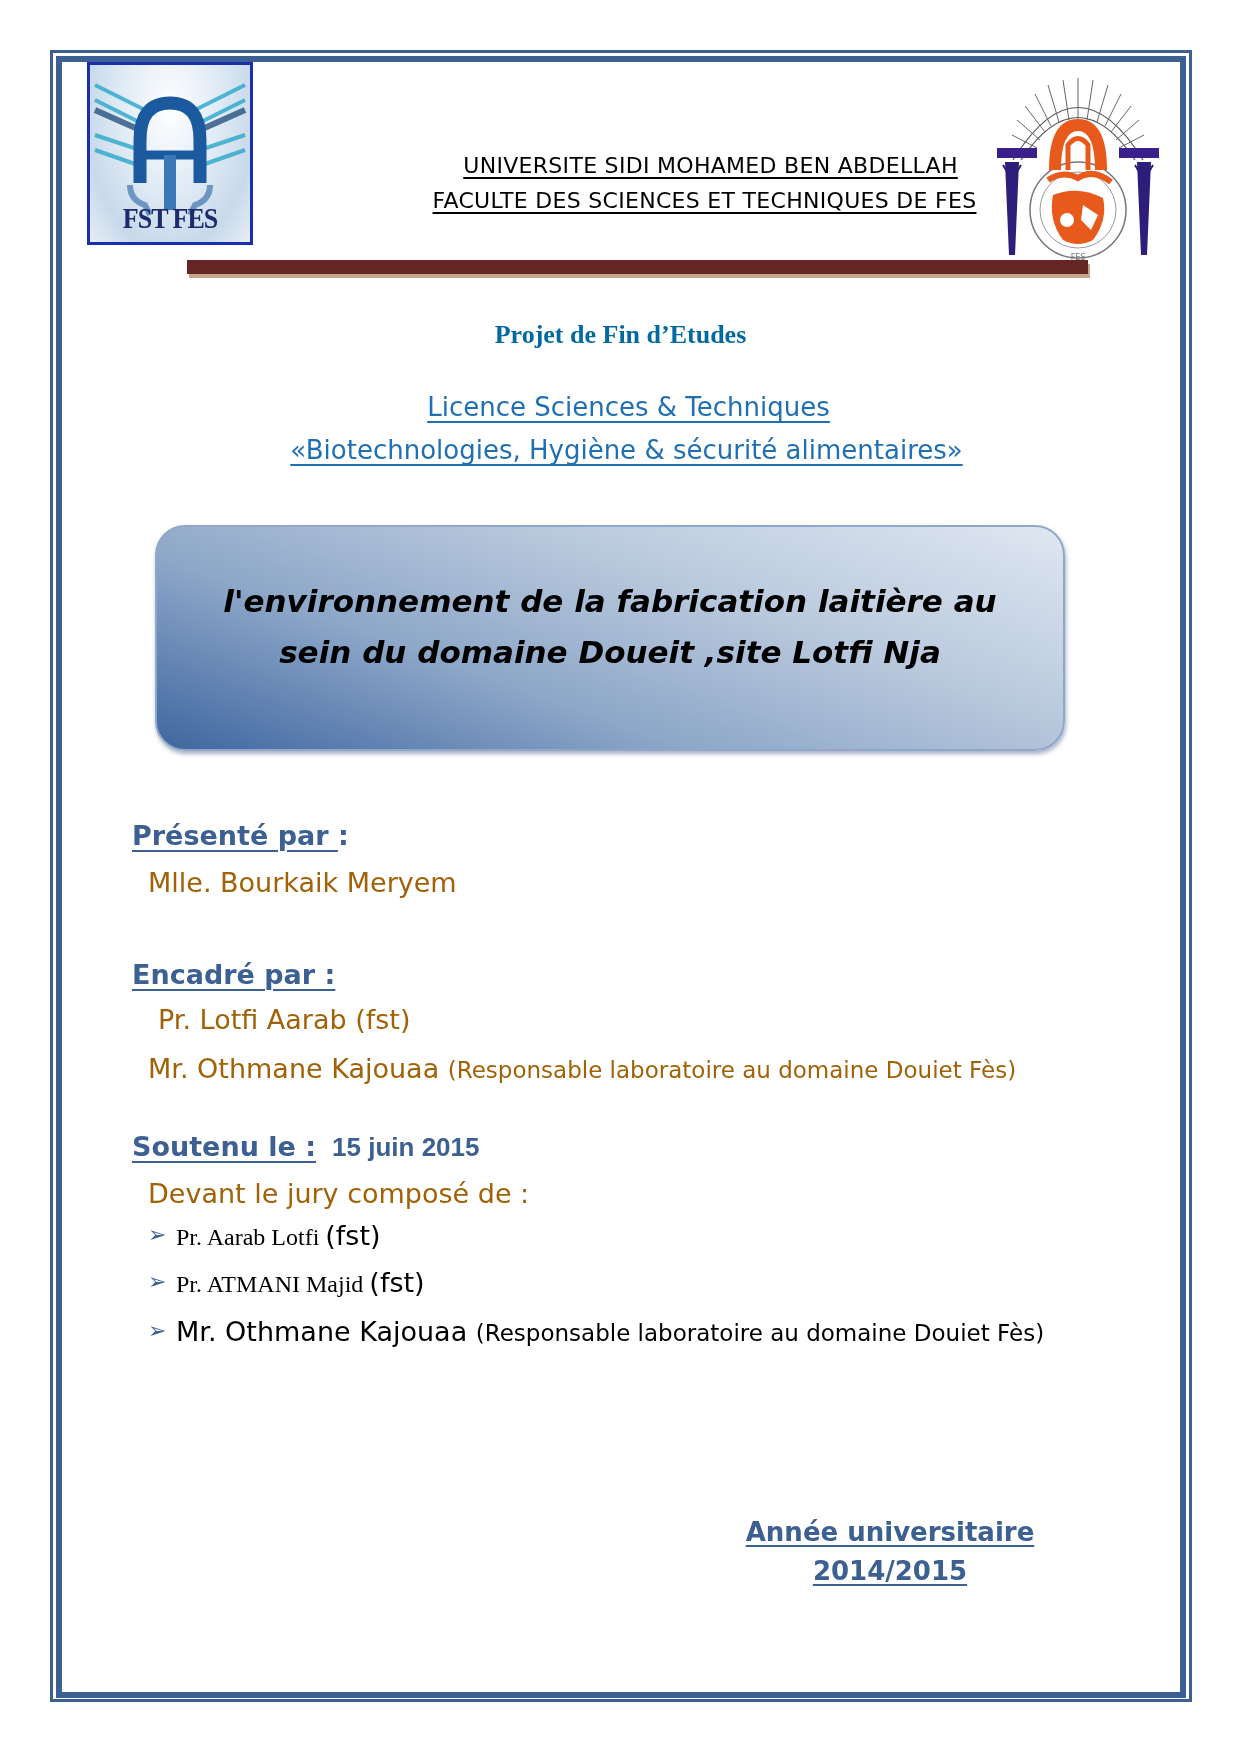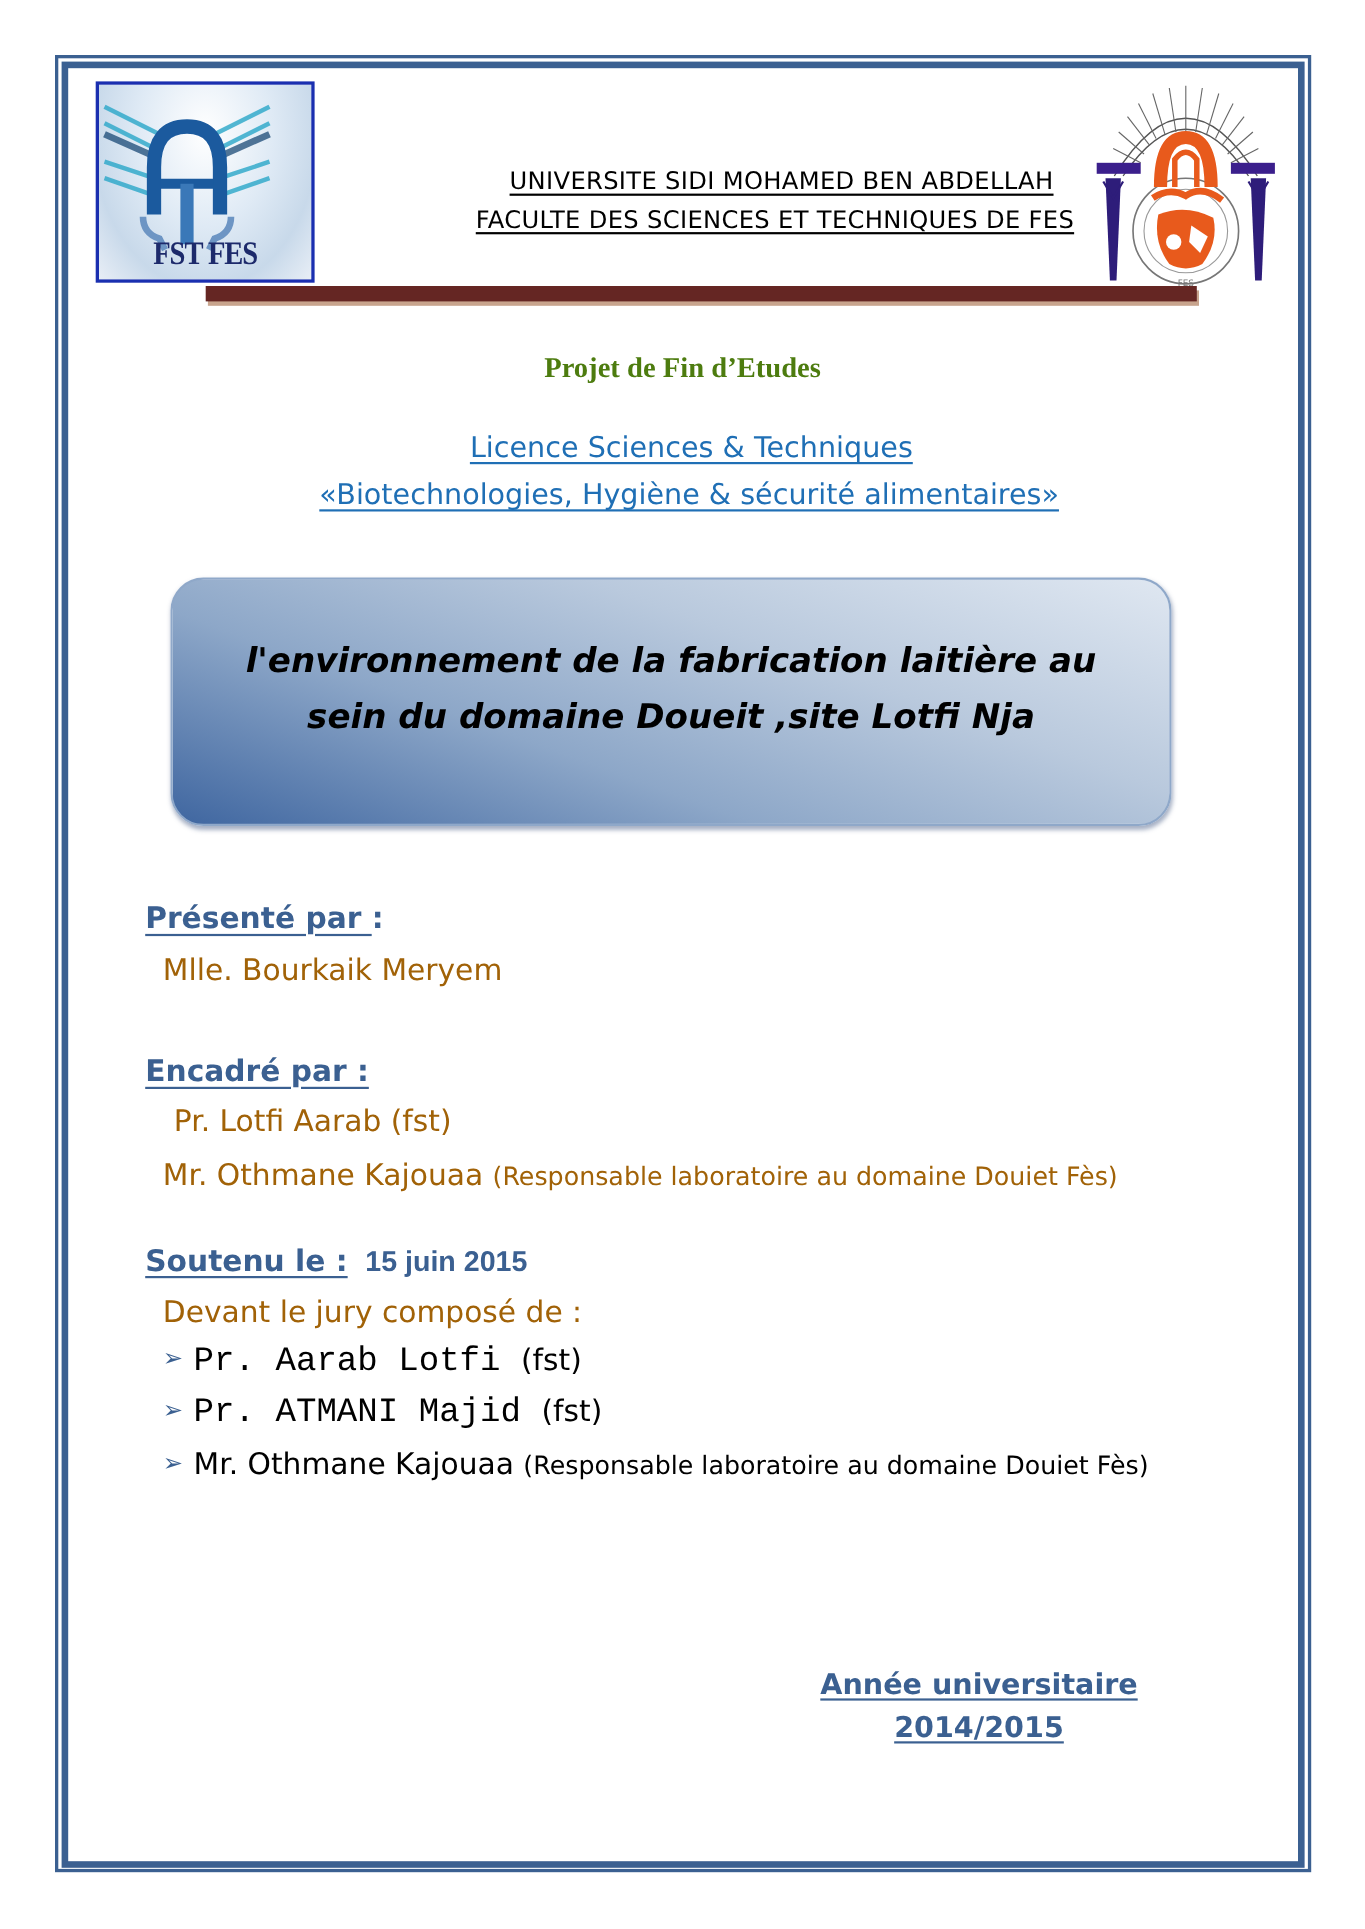--- a/index.html
+++ b/index.html
@@ -4,38 +4,38 @@
   <style>
     html, body { margin: 0; padding: 0; background: #ffffff; }
     body { width: 1241px; height: 1754px; position: relative; overflow: hidden; font-family: "DejaVu Sans", sans-serif; }
     .abs { position: absolute; }
 
     
     .border-outer { left: 50px; top: 50px; width: 1142px; height: 1652px; border: 3px solid #3b6091; box-sizing: border-box; }
     .border-inner { left: 56px; top: 56px; width: 1130px; height: 1642px; border: 6px solid #3b6091; box-sizing: border-box; }
 
     
-    .fst-logo { left: 87px; top: 74px; width: 199px; height: 183px; box-sizing: border-box; border: 3px solid #1a2fb0;
+    .fst-logo { left: 87px; top: 62px; width: 166px; height: 183px; box-sizing: border-box; border: 3px solid #1a2fb0;
       background: radial-gradient(ellipse at 50% 25%, #ffffff 0%, #dfeaf5 45%, #c8d9ea 75%, #e8eef6 100%); overflow: hidden; }
     .fst-logo svg { position: absolute; left: 0; top: 0; }
     .fst-logo .fst-text { position: absolute; left: 0; right: 0; bottom: 8px; text-align: center; font-family: "Liberation Serif", serif;
       font-weight: bold; font-size: 26px; color: #1d2a6b; letter-spacing: -1px; transform: scaleY(1.15); }
 
     
     .usmba-logo { left: 993px; top: 70px; width: 170px; height: 195px; }
 
     
     .uni-header { left: 0; width: 1241px; text-align: center; font-family: "DejaVu Sans", sans-serif; font-size: 22px; color: #000; text-decoration: underline; text-underline-offset: 4px; letter-spacing: 0.3px; }
     .uni-line1 { top: 153px; left: 90px; }
     .uni-line2 { top: 188px; left: 84px; }
 
     
     .divider { left: 187px; top: 260px; width: 901px; height: 14px; background: #652623; box-shadow: 2px 4px 0 #c8a48d; }
 
-    .pfe-title { top: 320px; left: 0; width: 1241px; text-align: center; font-family: "Liberation Serif", serif; font-weight: bold; font-size: 26px; color: #4d7c0f; }
+    .pfe-title { top: 320px; left: 0; width: 1241px; text-align: center; font-family: "Liberation Serif", serif; font-weight: bold; font-size: 26px; color: #0369a1; }
 
     .licence { left: 0; width: 1241px; text-align: center; font-family: "DejaVu Sans", sans-serif; font-size: 26px; color: #1f6fb5; text-decoration: underline; text-underline-offset: 5px; }
     .licence-1 { top: 392px; left: 8px; }
     .licence-2 { top: 435px; left: 6px; }
 
     
     .title-box { left: 155px; top: 525px; width: 910px; height: 226px; border-radius: 30px; border: 2px solid #8fa8c9; box-sizing: border-box;
       background: linear-gradient(200deg, #dfe7f1 0%, #b9c9dd 35%, #8da7c8 65%, #3f66a0 100%);
       box-shadow: 1px 3px 4px rgba(80,100,140,0.5); display: flex; align-items: center; justify-content: center; }
     .title-text { width: 860px; text-align: center; font-family: "DejaVu Sans", sans-serif; font-style: italic; font-weight: bold;
@@ -43,21 +43,21 @@
 
     
     .sec-head { left: 132px; font-family: "DejaVu Sans", sans-serif; font-weight: bold; font-size: 27px; color: #3b6091; }
     .sec-head .ul { text-decoration: underline; text-underline-offset: 5px; text-decoration-thickness: 2px; }
     .body-line { font-family: "DejaVu Sans", sans-serif; font-size: 27px; color: #a16207; white-space: nowrap; }
     .body-line .small { font-size: 23px; }
     .date { font-family: "Liberation Sans", sans-serif; font-weight: bold; font-size: 26px; color: #3b6091; margin-left: 16px; }
 
     .jury-item { left: 148px; white-space: nowrap; color: #000; }
     .jury-item .arrow { display: inline-block; width: 28px; color: #3b6091; font-size: 22px; vertical-align: 3px; }
-    .jury-item .serif { font-family: Liberation Mono, monospace; font-size: 31px; }
+    .jury-item .serif { font-family: Liberation Serif, serif; font-size: 24px; }
     .jury-item .sans { font-family: "DejaVu Sans", sans-serif; font-size: 27px; }
     .jury-item .sans-small { font-family: "DejaVu Sans", sans-serif; font-size: 23px; }
 
     .year { left: 740px; width: 300px; text-align: center; font-family: "DejaVu Sans", sans-serif; font-weight: bold; font-size: 26px; color: #3b6091; text-decoration: underline; text-underline-offset: 4px; }
   </style>
 </head>
 <body>
 
 <div class="abs border-outer"></div>
 <div class="abs border-inner"></div>

